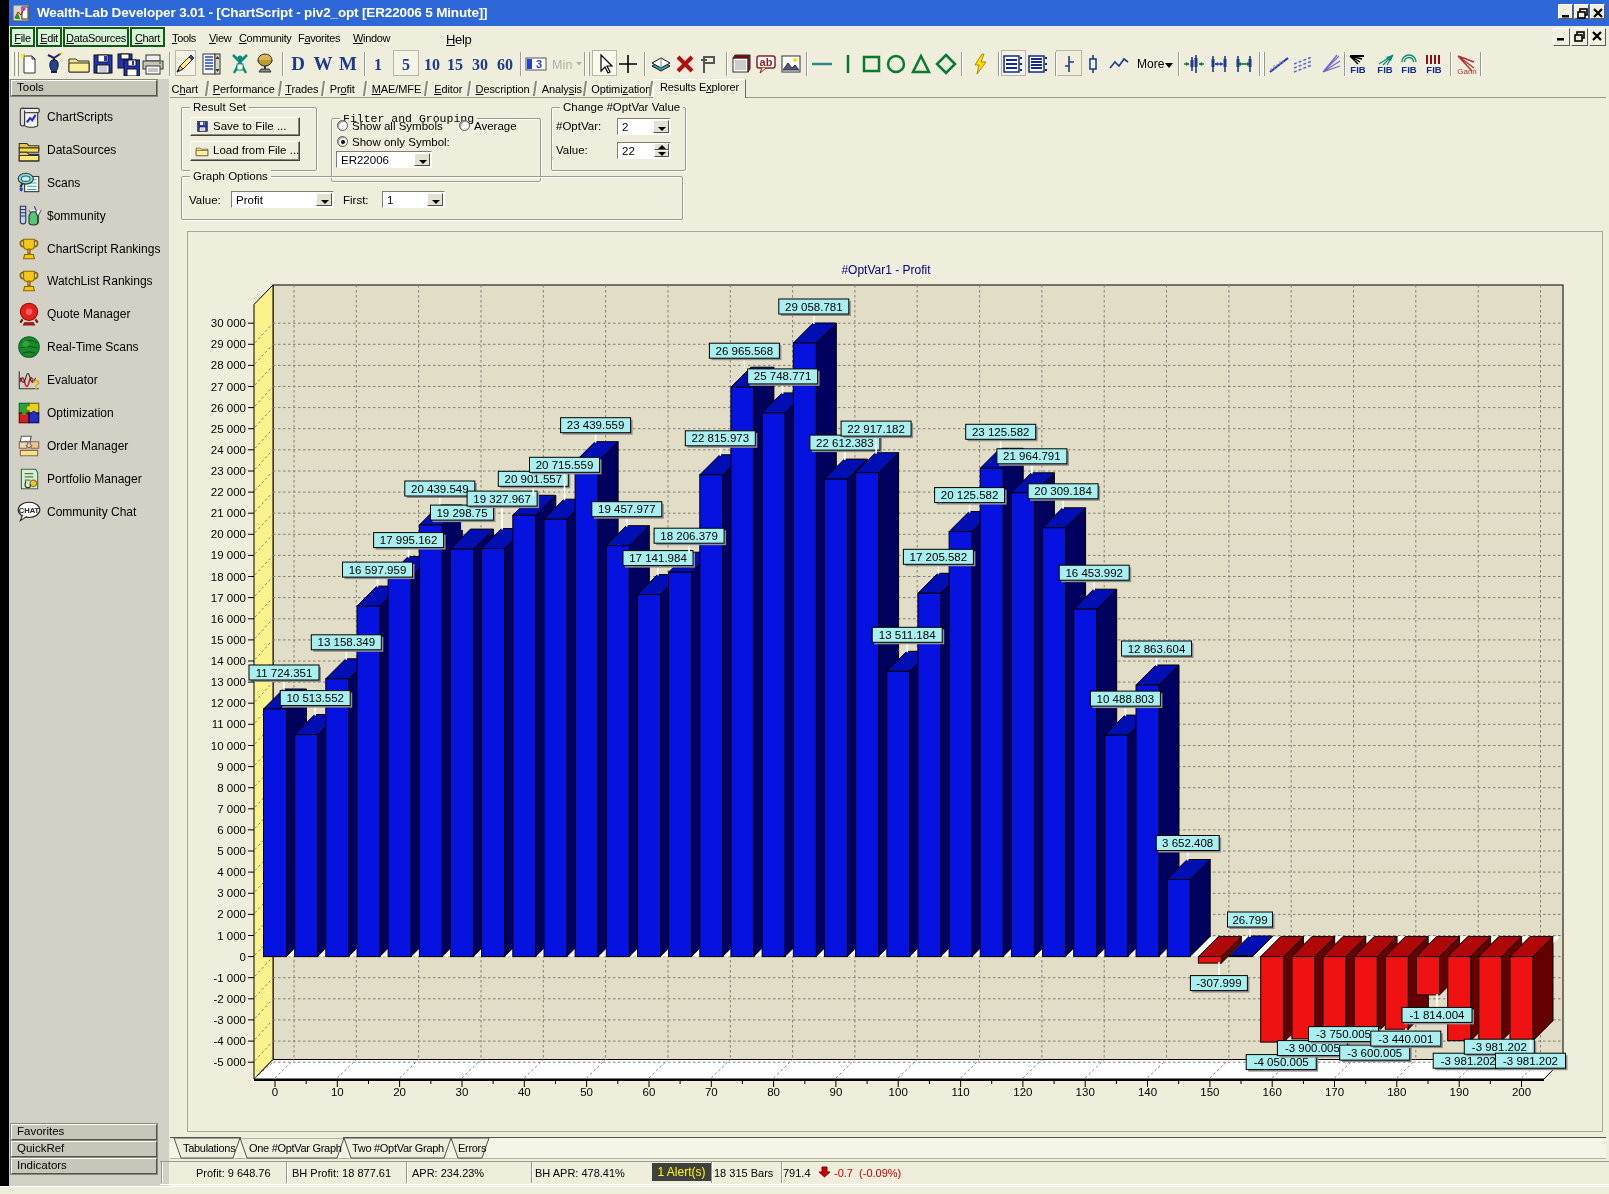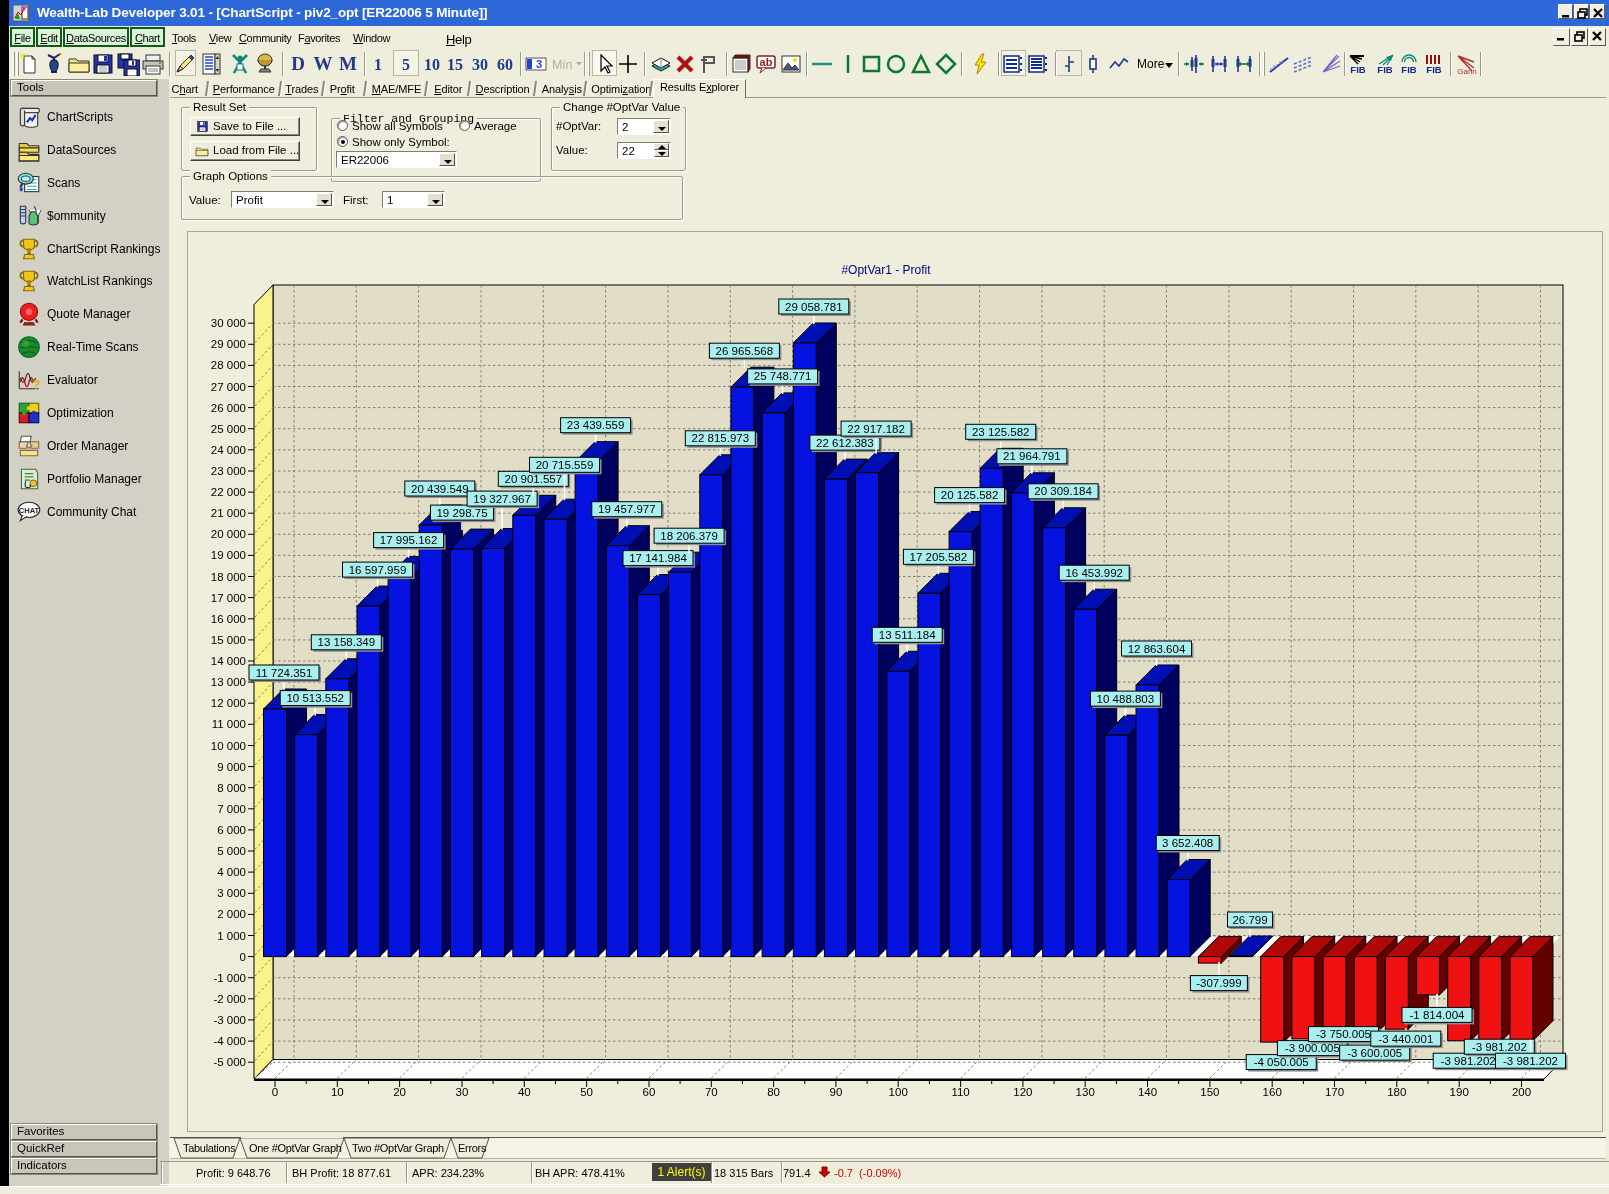--- a/index.html
+++ b/index.html
@@ -474,21 +474,21 @@
       <path d="M2 7 h7 l2 2 h11 v11 h-20 z" fill="#f6e483" stroke="#333"></path>
       <path d="M2 11 h20 v9 h-20 z" fill="#fdee9a" stroke="#333"></path>
     </svg>
 <div class="txt" style="left:213px;top:144px;">Load from File ...</div>
 <div class="radio" style="left:337px;top:120px;"></div>
 <div class="txt" style="left:352px;top:120px;">Show all Symbols</div>
 <div class="radio" style="left:459px;top:120px;"></div>
 <div class="txt" style="left:474px;top:120px;">Average</div>
 <div class="radio on" style="left:337px;top:136px;"></div>
 <div class="txt" style="left:352px;top:136px;">Show only Symbol:</div>
-<div class="combo" style="left:336px;top:151px;width:121px;height:17px;">
+<div class="combo" style="left:336px;top:151px;width:96px;height:17px;">
       <div class="val">ER22006</div>
       <div class="drop"></div>
     </div>
 <div class="txt" style="left:556px;top:120px;">#OptVar:</div>
 <div class="combo" style="left:617px;top:118px;width:54px;height:17px;">
       <div class="val">2</div>
       <div class="drop"></div>
     </div>
 <div class="txt" style="left:556px;top:144px;">Value:</div>
 <div class="combo" style="left:617px;top:142px;width:54px;height:17px;">

